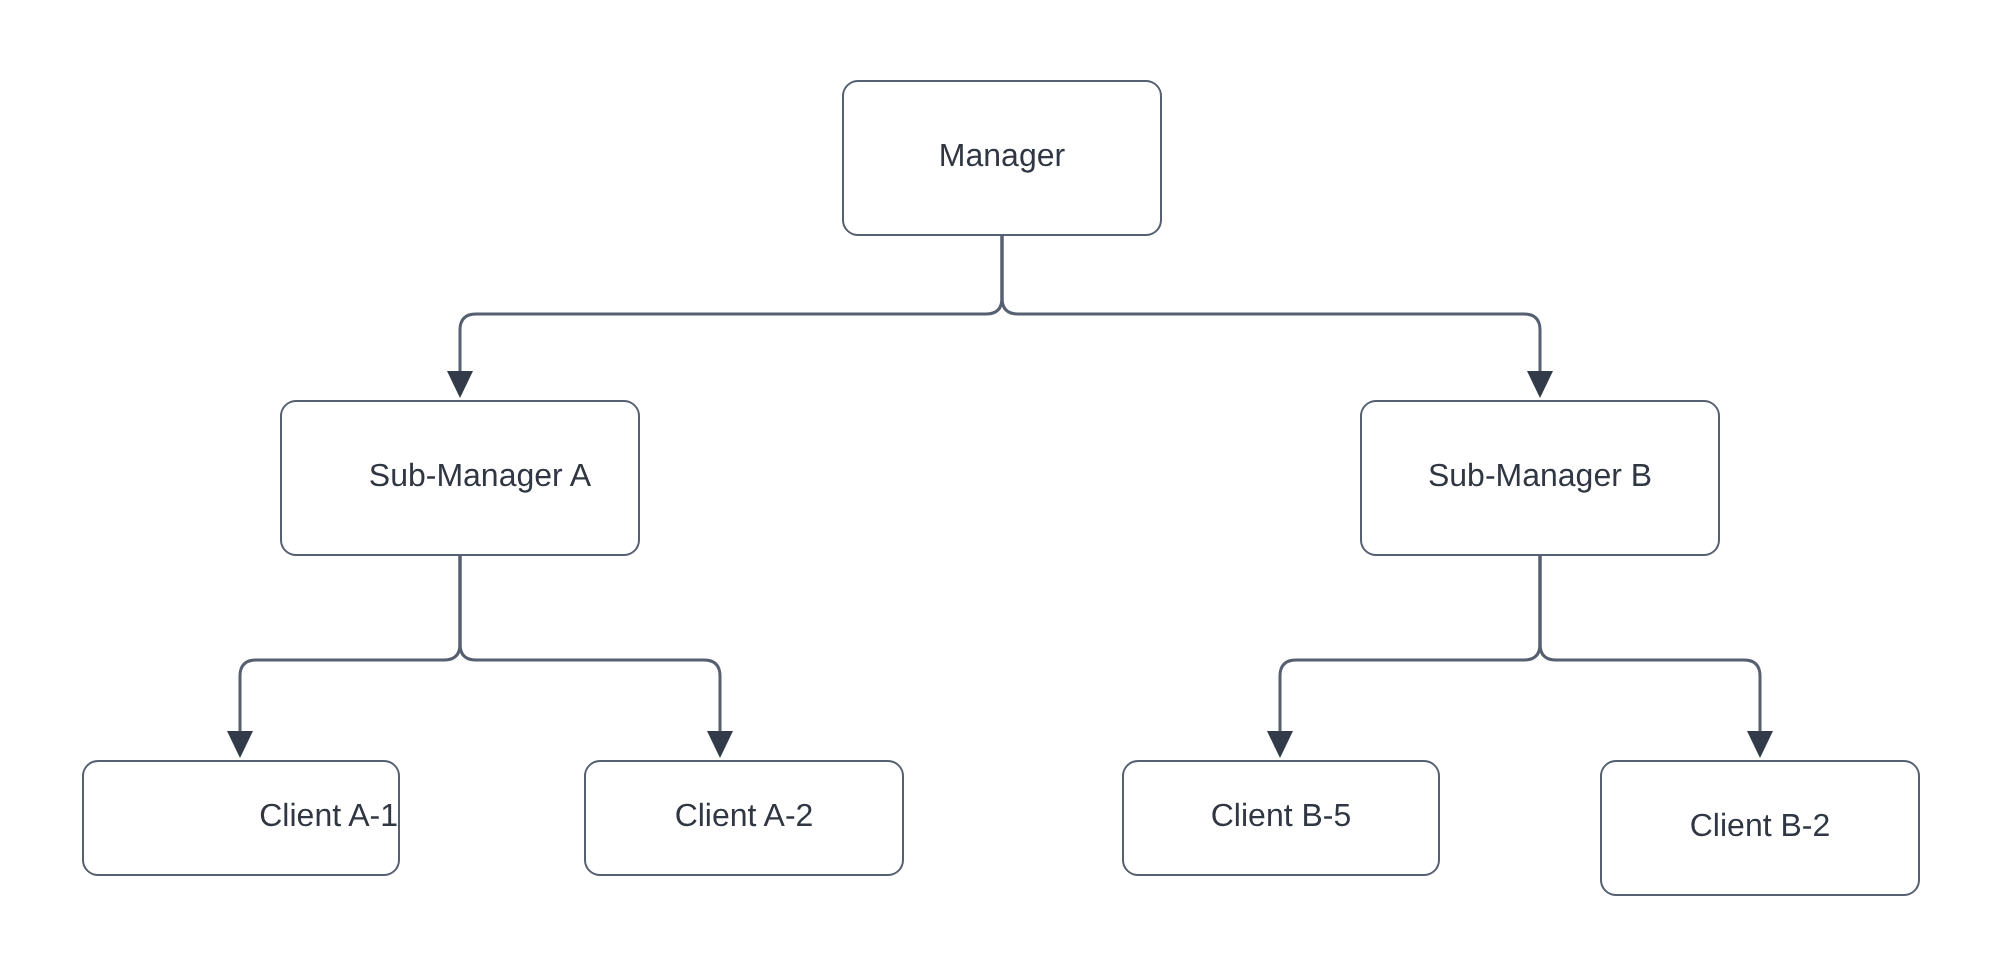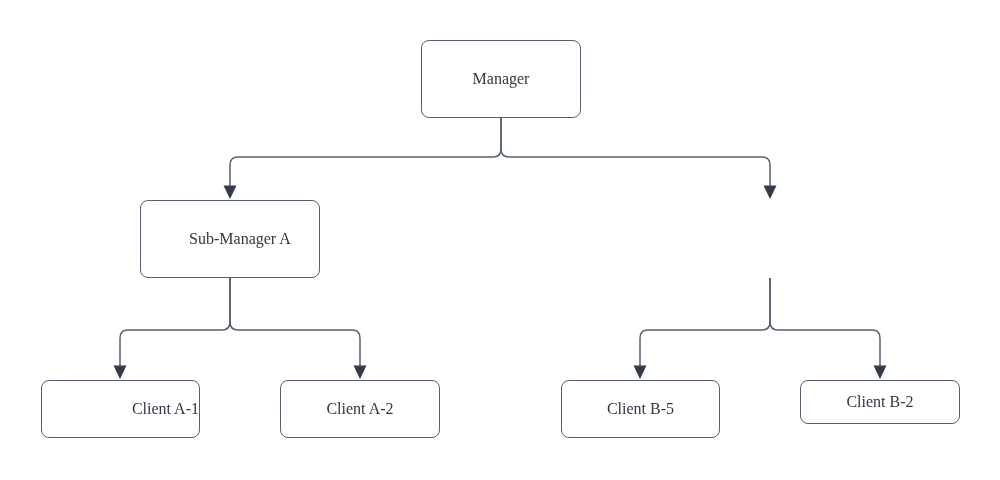--- a/index.html
+++ b/index.html
@@ -33,35 +33,34 @@
   }
   .node {
     position: absolute;
     box-sizing: border-box;
     background: var(--node-fill, #ffffff);
     border: 1px solid var(--node-border, #566070);
     border-radius: 8px;
     display: flex;
     align-items: center;
     justify-content: center;
-    font-family: Liberation Serif, serif;
   }
   .node span {
     color: var(--text, #303743);
     font-size: 16px;
     line-height: 1;
     white-space: nowrap;
   }
   .node-manager   { left: 421px; top: 40px;  width: 160px; height: 78px; }
   .node-sub-a     { left: 140px; top: 200px; width: 180px; height: 78px; padding-left: 20px; }
   .node-sub-b     { left: 680px; top: 200px; width: 180px; height: 78px; }
   .node-client-a1 { left: 41px;  top: 380px; width: 159px; height: 58px; justify-content: flex-end; }
-  .node-client-a2 { left: 280px; top: 380px; width: 160px; height: 58px; text-align: right; }
+  .node-client-a2 { left: 292px; top: 380px; width: 160px; height: 58px; text-align: right; }
   .node-client-b1 { left: 561px; top: 380px; width: 159px; height: 58px; }
-  .node-client-b2 { left: 800px; top: 380px; width: 160px; height: 44px; }
+  .node-client-b2 { left: 800px; top: 380px; width: 160px; height: 68px; }
 </style>
 </head>
 <body>
 
 <div class="canvas">
 
   <svg class="edges-layer" viewBox="0 0 1000 480">
     <g>
       <path d="M501 118 L501 149 Q501 157 493 157 L238 157 Q230 157 230 165 L230 186"></path>
       <polygon points="230,199 223.5,185.5 236.5,185.5"></polygon>
@@ -89,20 +88,23 @@
   </svg>
 
   <div class="node node-manager">
     <span>Manager</span>
   </div>
 
   <div class="node node-sub-a">
     <span>Sub-Manager A</span>
   </div>
 
+  <div class="node node-sub-b">
+    <span>Sub-Manager B</span>
+  </div>
 
   <div class="node node-client-a1">
     <span>Client A-1</span>
   </div>
 
   <div class="node node-client-a2">
     <span>Client A-2</span>
   </div>
 
   <div class="node node-client-b1">

